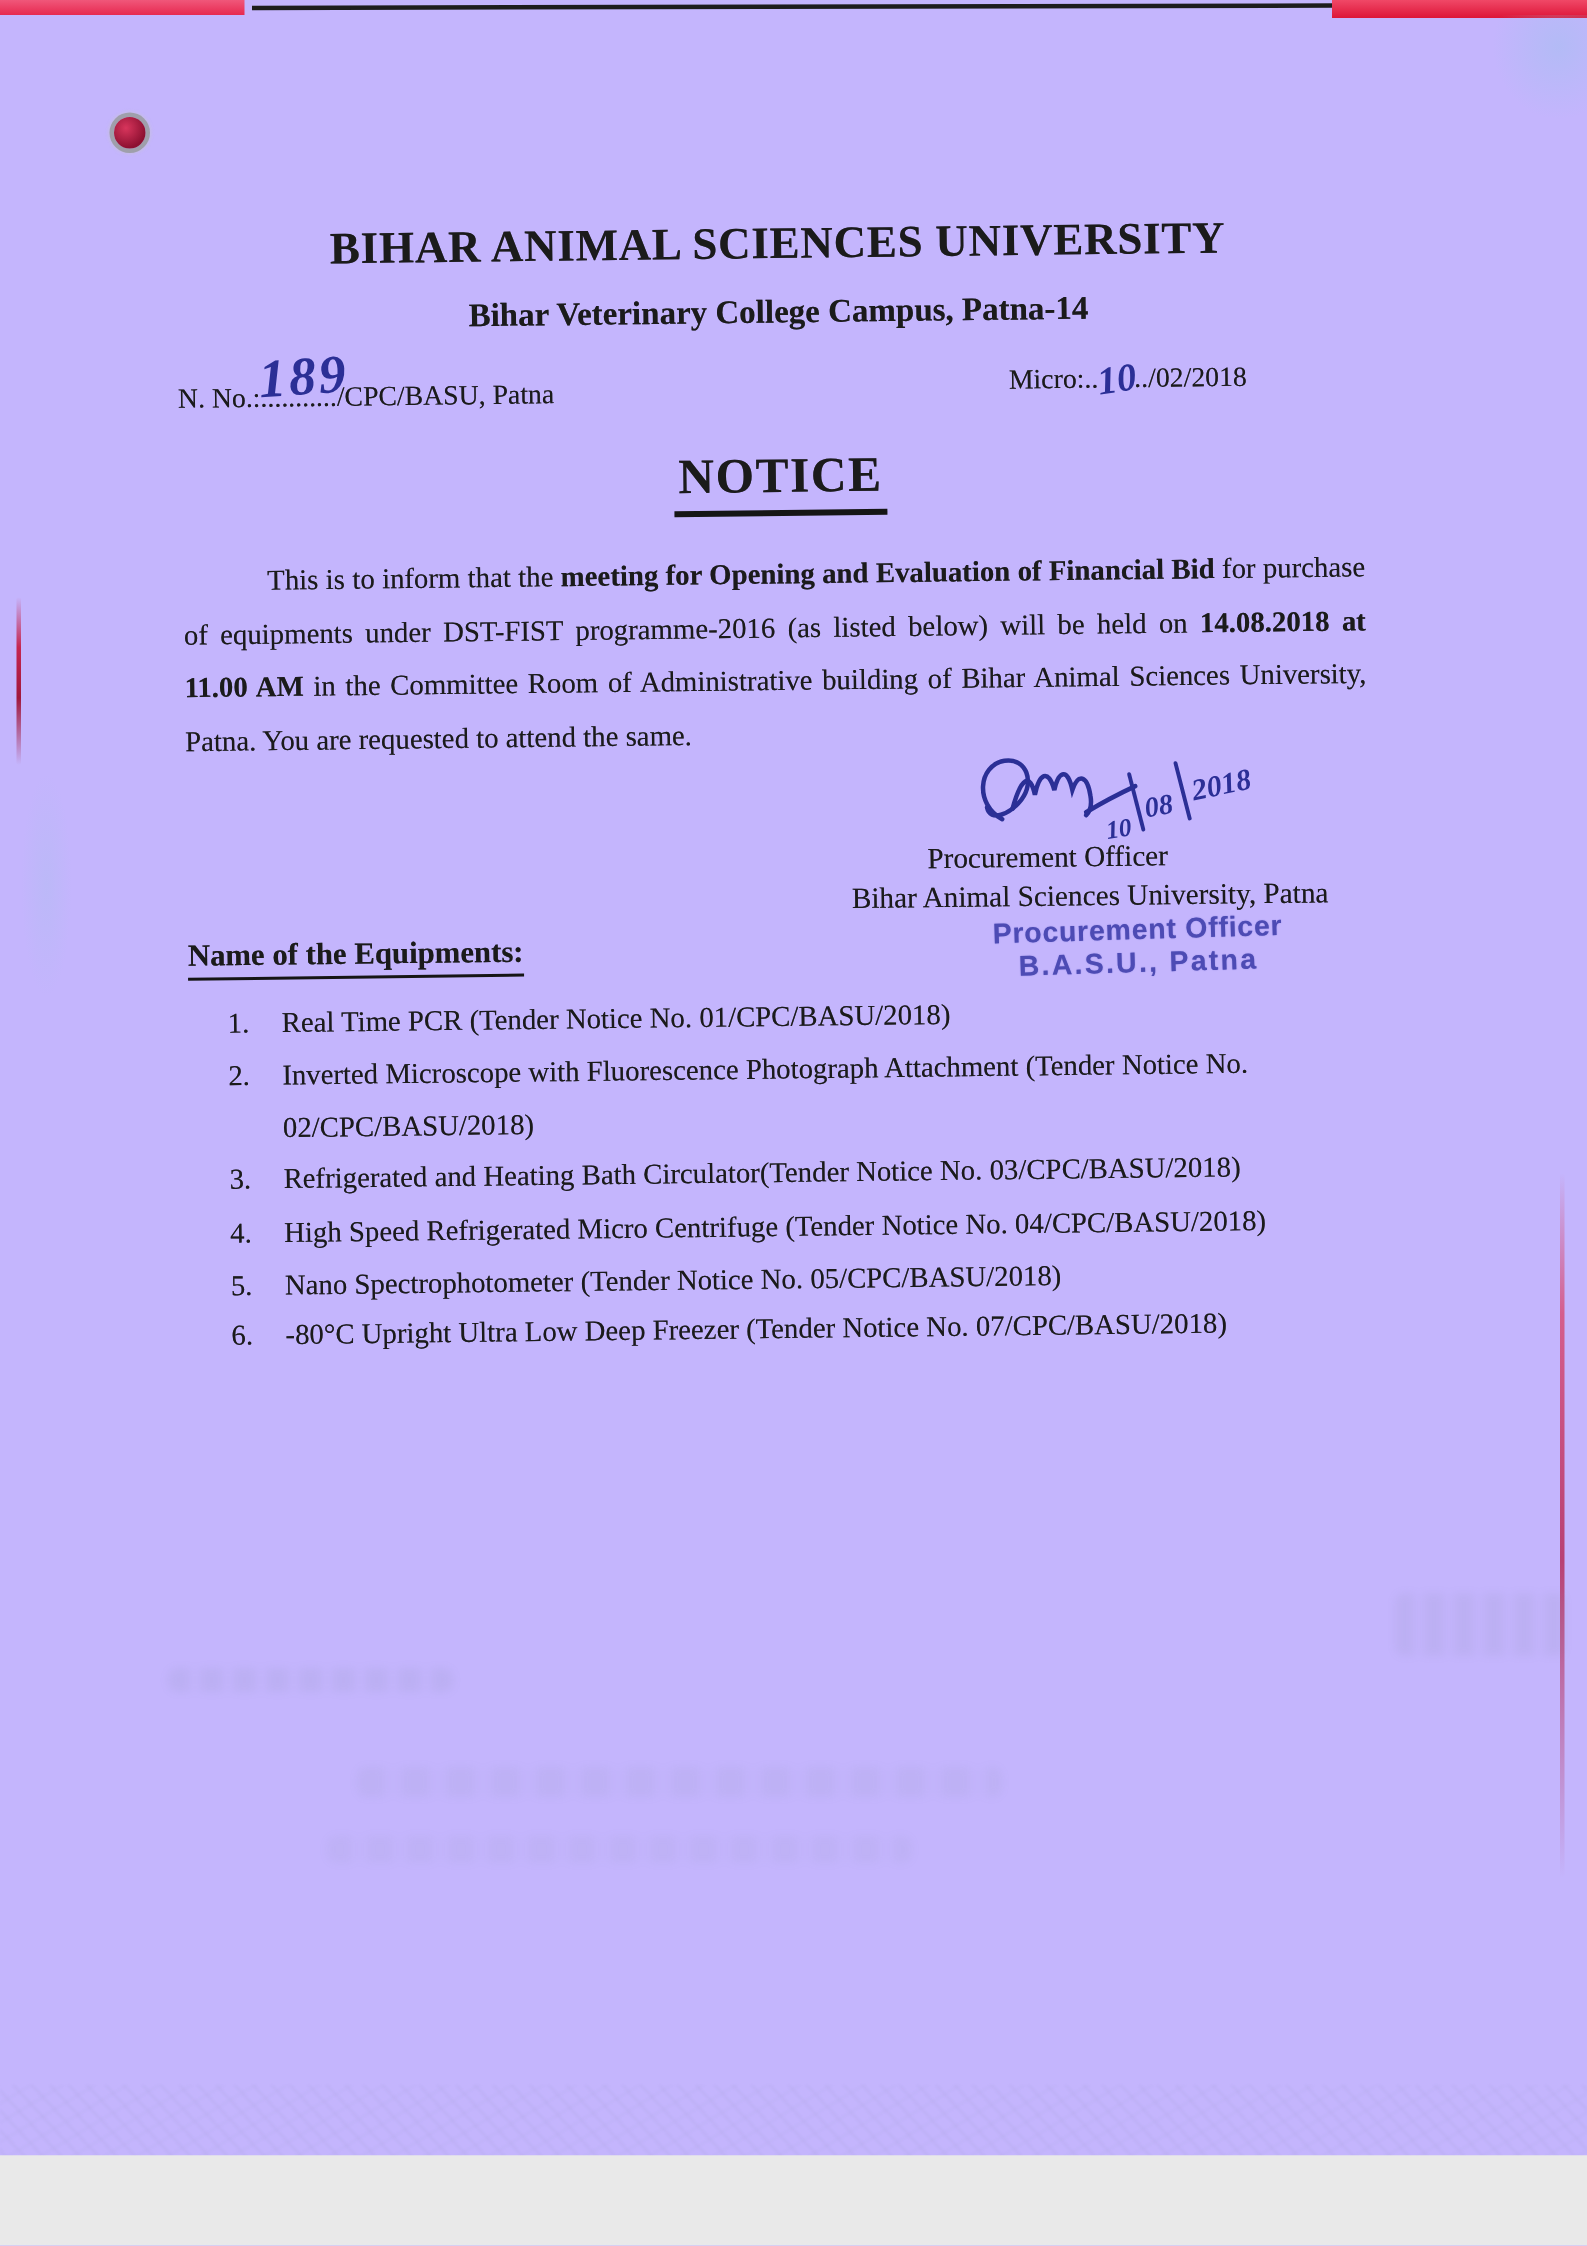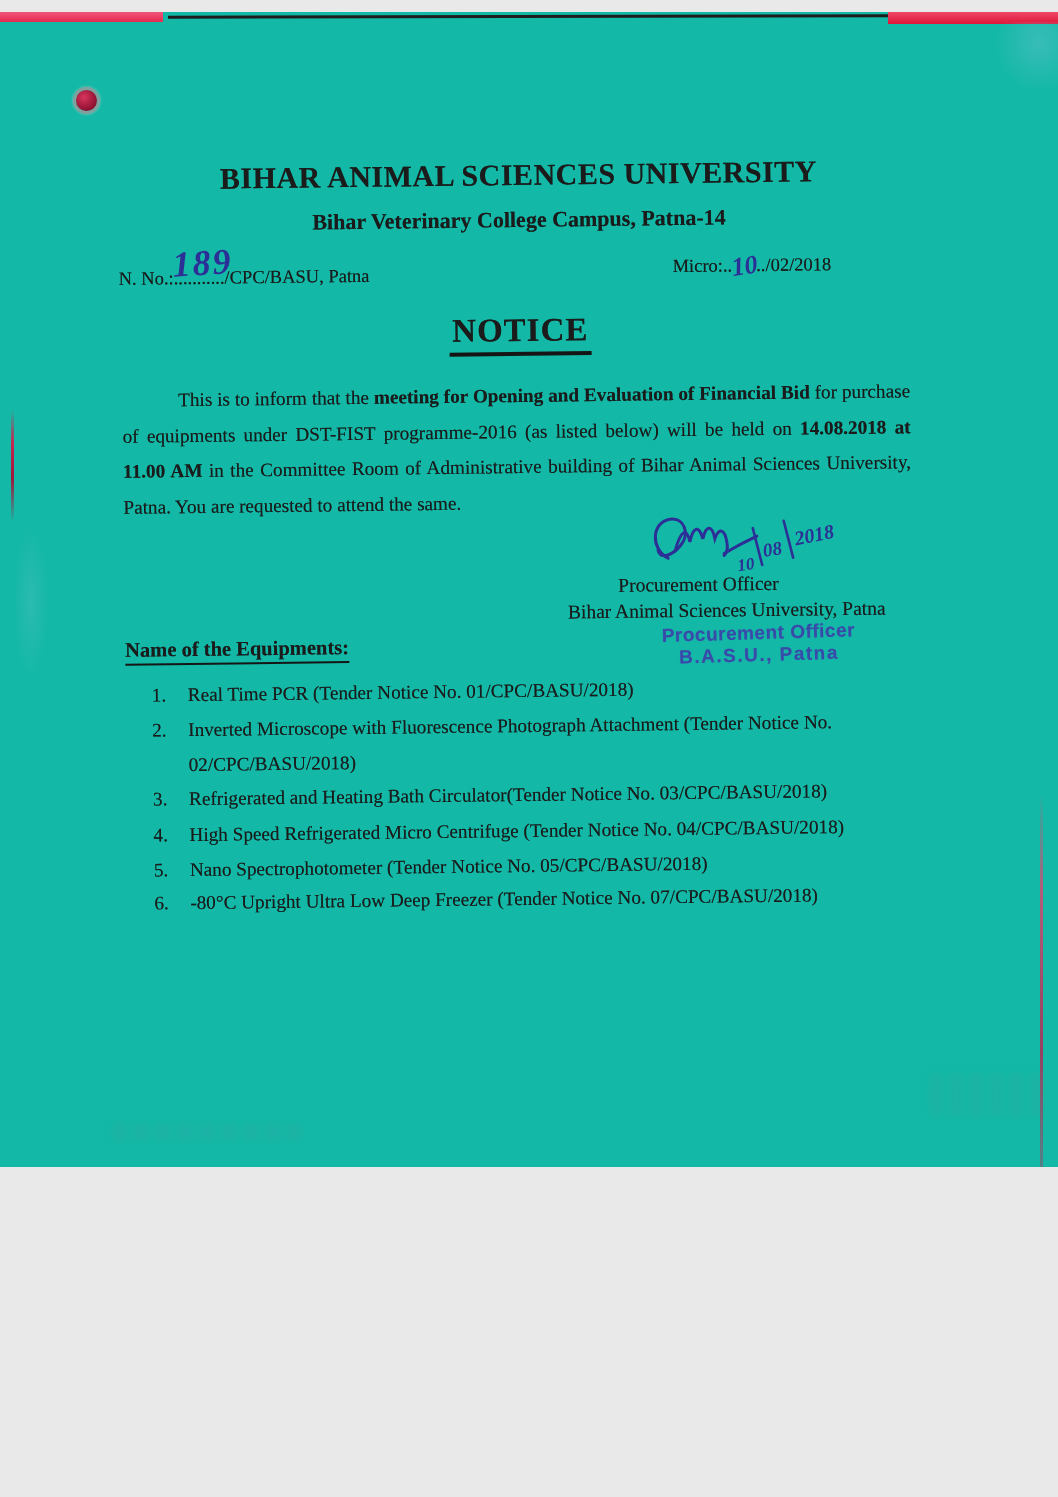--- a/index.html
+++ b/index.html
@@ -1,18 +1,18 @@
 <!DOCTYPE html>
 <html><head>
 <meta charset="utf-8">
 <style>
   html,body { margin:0; padding:0; background:#e9e9e9; }
   .page {
-    position:relative; width:1058px; height:1155px; margin:12px auto;
-    background:#14b8a6; overflow:hidden;
+    position:relative; width:1058px; height:1437px; margin:0 auto;
+    background:#c4b5fd; overflow:hidden;
     font-family:"Liberation Serif", serif; color:#1b1b1b;
   }
   .abs { position:absolute; }
 
   
   .strip-left  { left:0; top:0; width:163px; height:10px; background:linear-gradient(180deg,#f0577a,#e72950); }
   .strip-right { left:888px; top:0; width:170px; height:12px; background:linear-gradient(180deg,#f04867,#dd1538); }
   .top-line    { left:168px; top:3px; width:722px; height:3px; background:#1d1d1d; transform:rotate(-0.12deg); }
   .punch-hole  {
     left:76px; top:78px; width:21px; height:21px; border-radius:50%;

